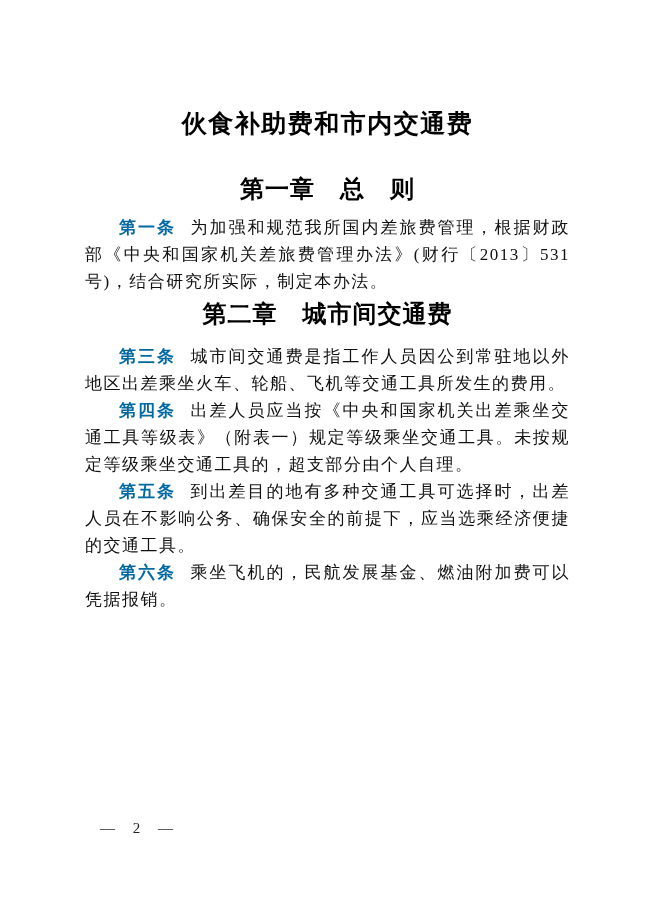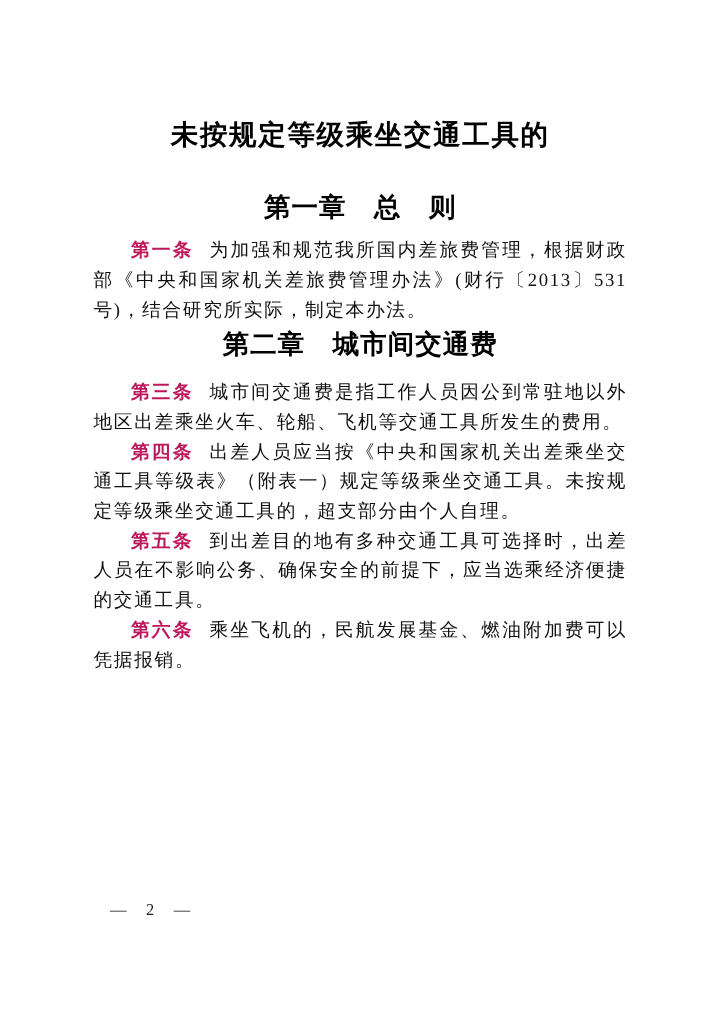--- a/index.html
+++ b/index.html
@@ -51,40 +51,40 @@
     letter-spacing: 1.5px;
     text-align: justify;
     text-justify: inter-character;
     text-indent: 2em;
     color: #111111;
   }
   .para .label {
     font-family: "Liberation Sans", "DejaVu Sans", sans-serif;
     font-weight: bold;
     margin-right: 0.85em;
-    color: #be185d;
+    color: #0369a1;
   }
   .page-number {
     position: absolute;
     top: 820px;
     left: 100px;
     font-size: 15px;
     letter-spacing: 2px;
     word-spacing: 10px;
     color: #222222;
     font-family: "Liberation Serif", "DejaVu Serif", serif;
   }
 </style>
 </head>
 <body>
 
 <div class="page">
   <div class="content">
 
-    <h1 class="doc-title">未按规定等级乘坐交通工具的</h1>
+    <h1 class="doc-title">伙食补助费和市内交通费</h1>
 
     <h2 class="chapter first">第一章　总　则</h2>
 
     <p class="para"><span class="label">第一条</span><span>为加强和规范我所国内差旅费管理，根据财政部《中央和国家机关差旅费管理办法》(财行〔2013〕531 号)，结合研究所实际，制定本办法。</span></p>
 
 
     <h2 class="chapter">第二章　城市间交通费</h2>
 
     <p class="para"><span class="label">第三条</span><span>城市间交通费是指工作人员因公到常驻地以外地区出差乘坐火车、轮船、飞机等交通工具所发生的费用。</span></p>
 

